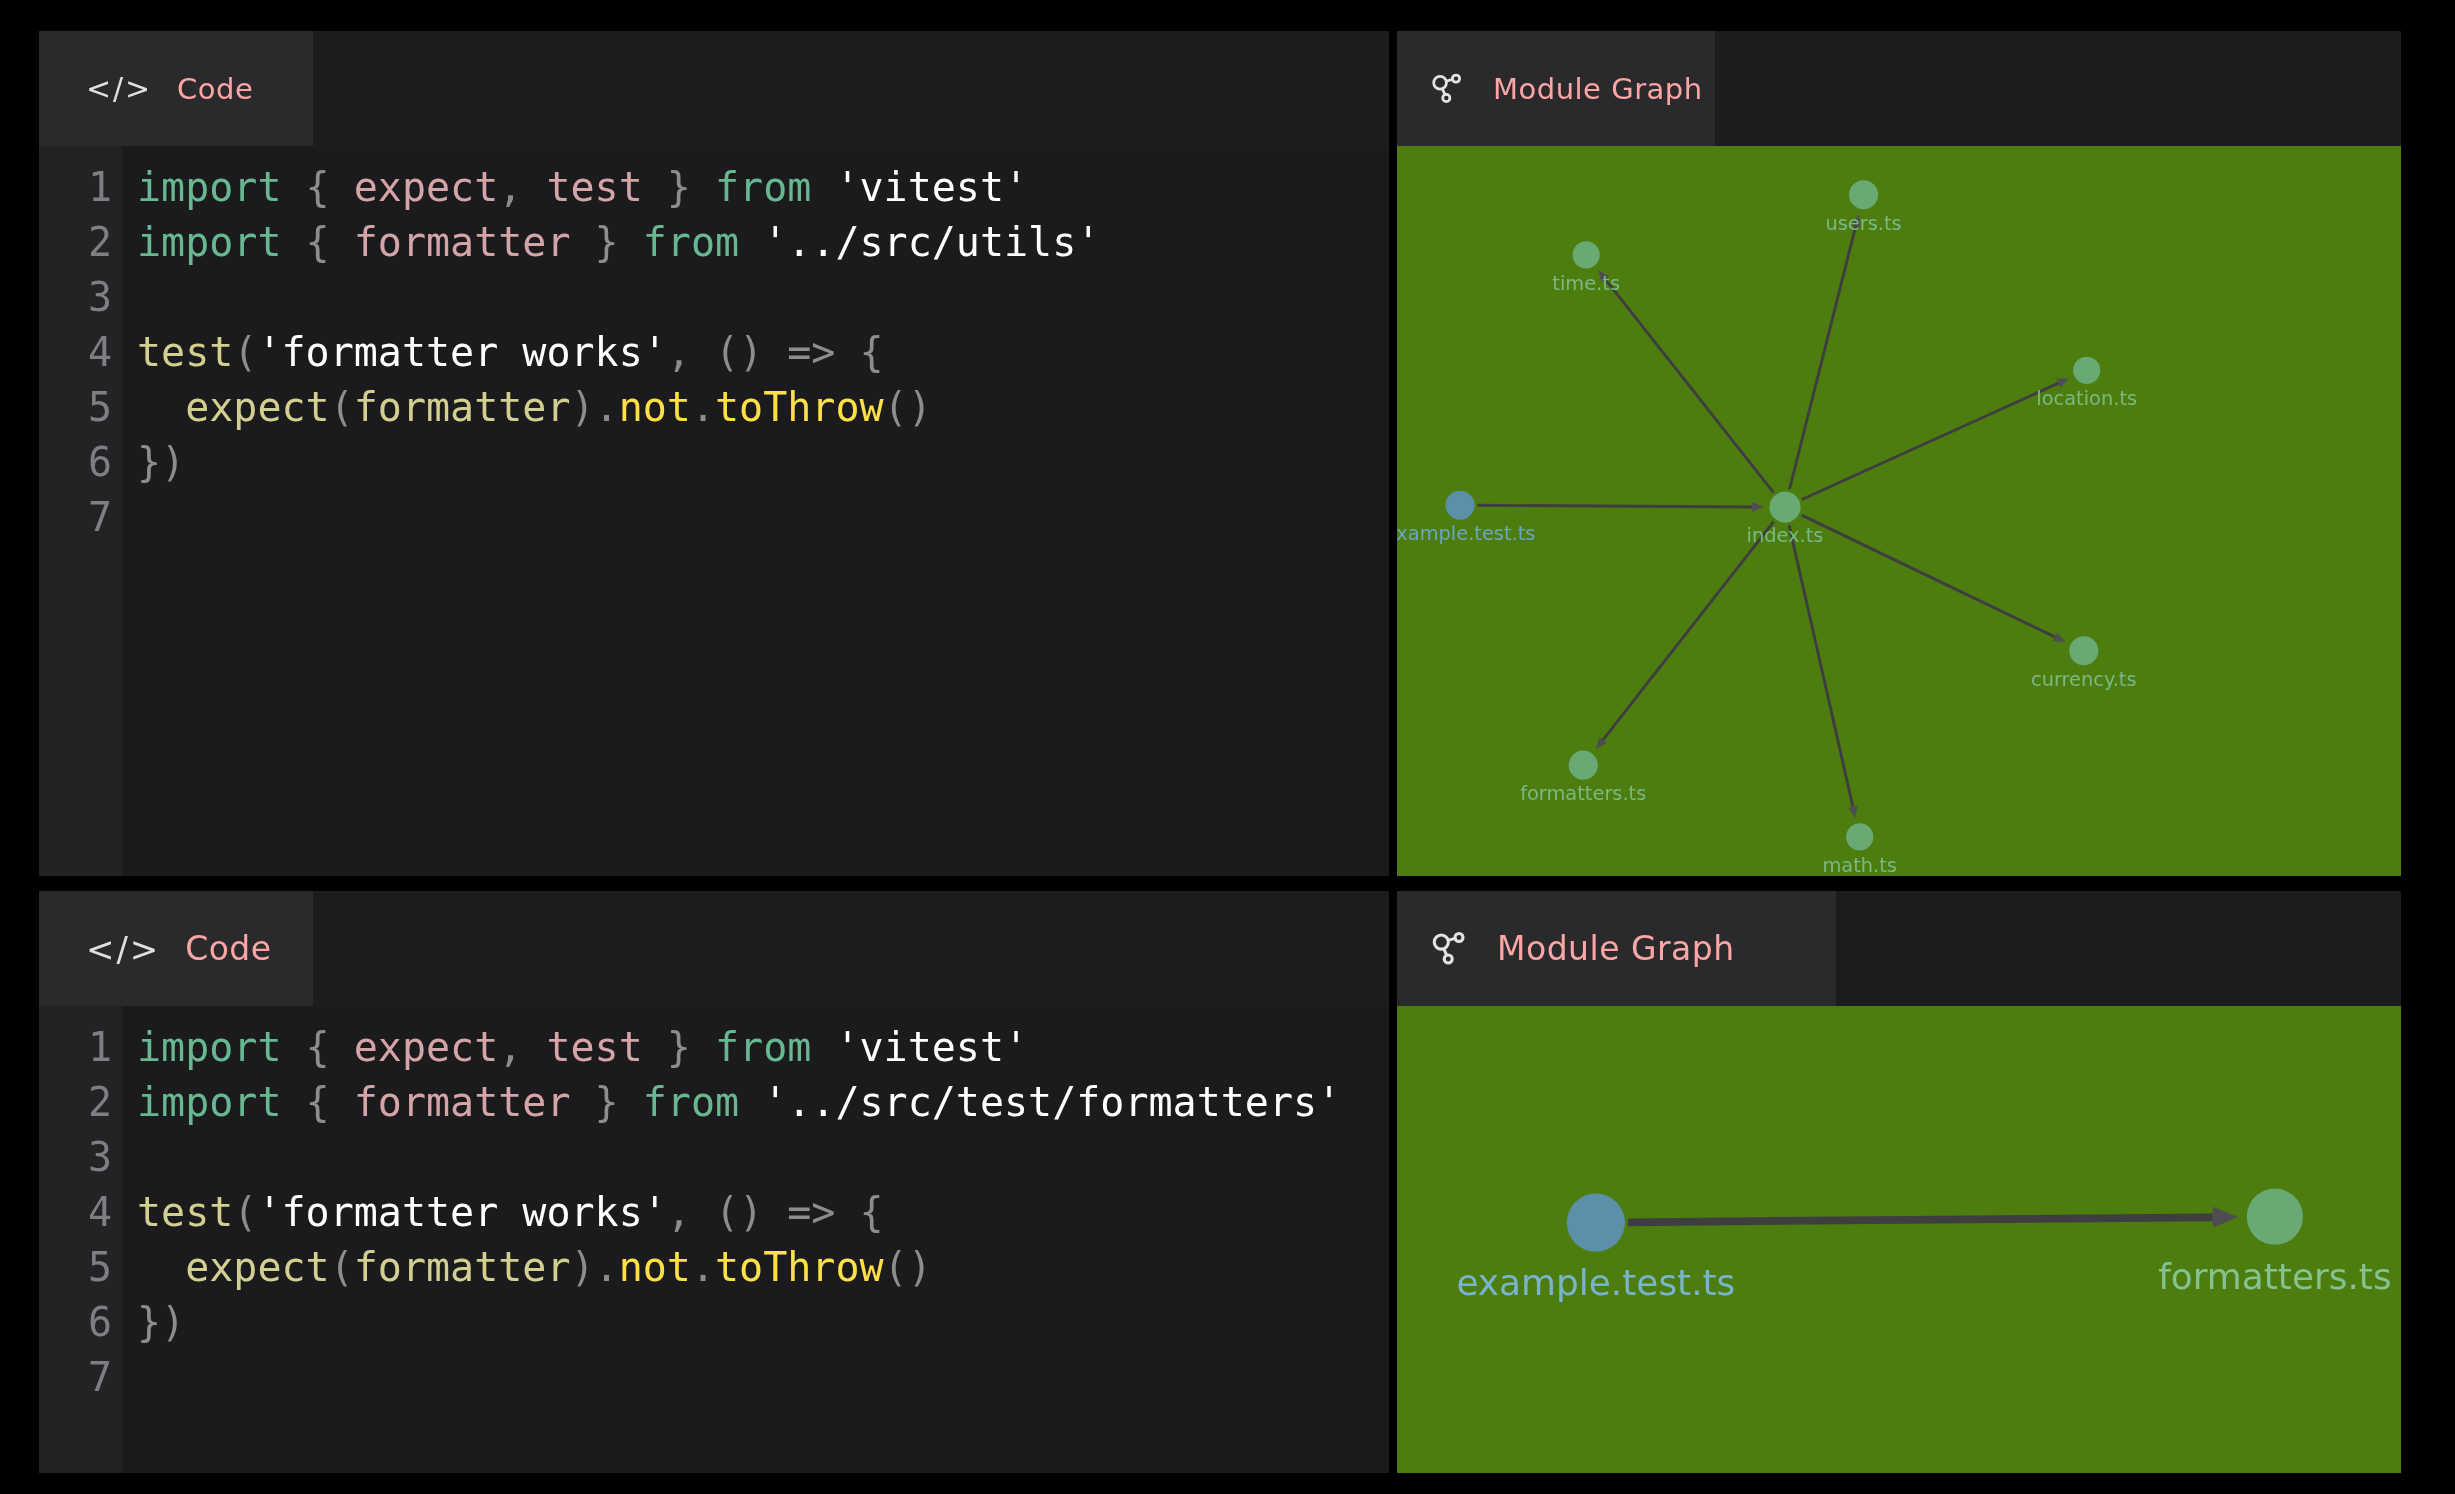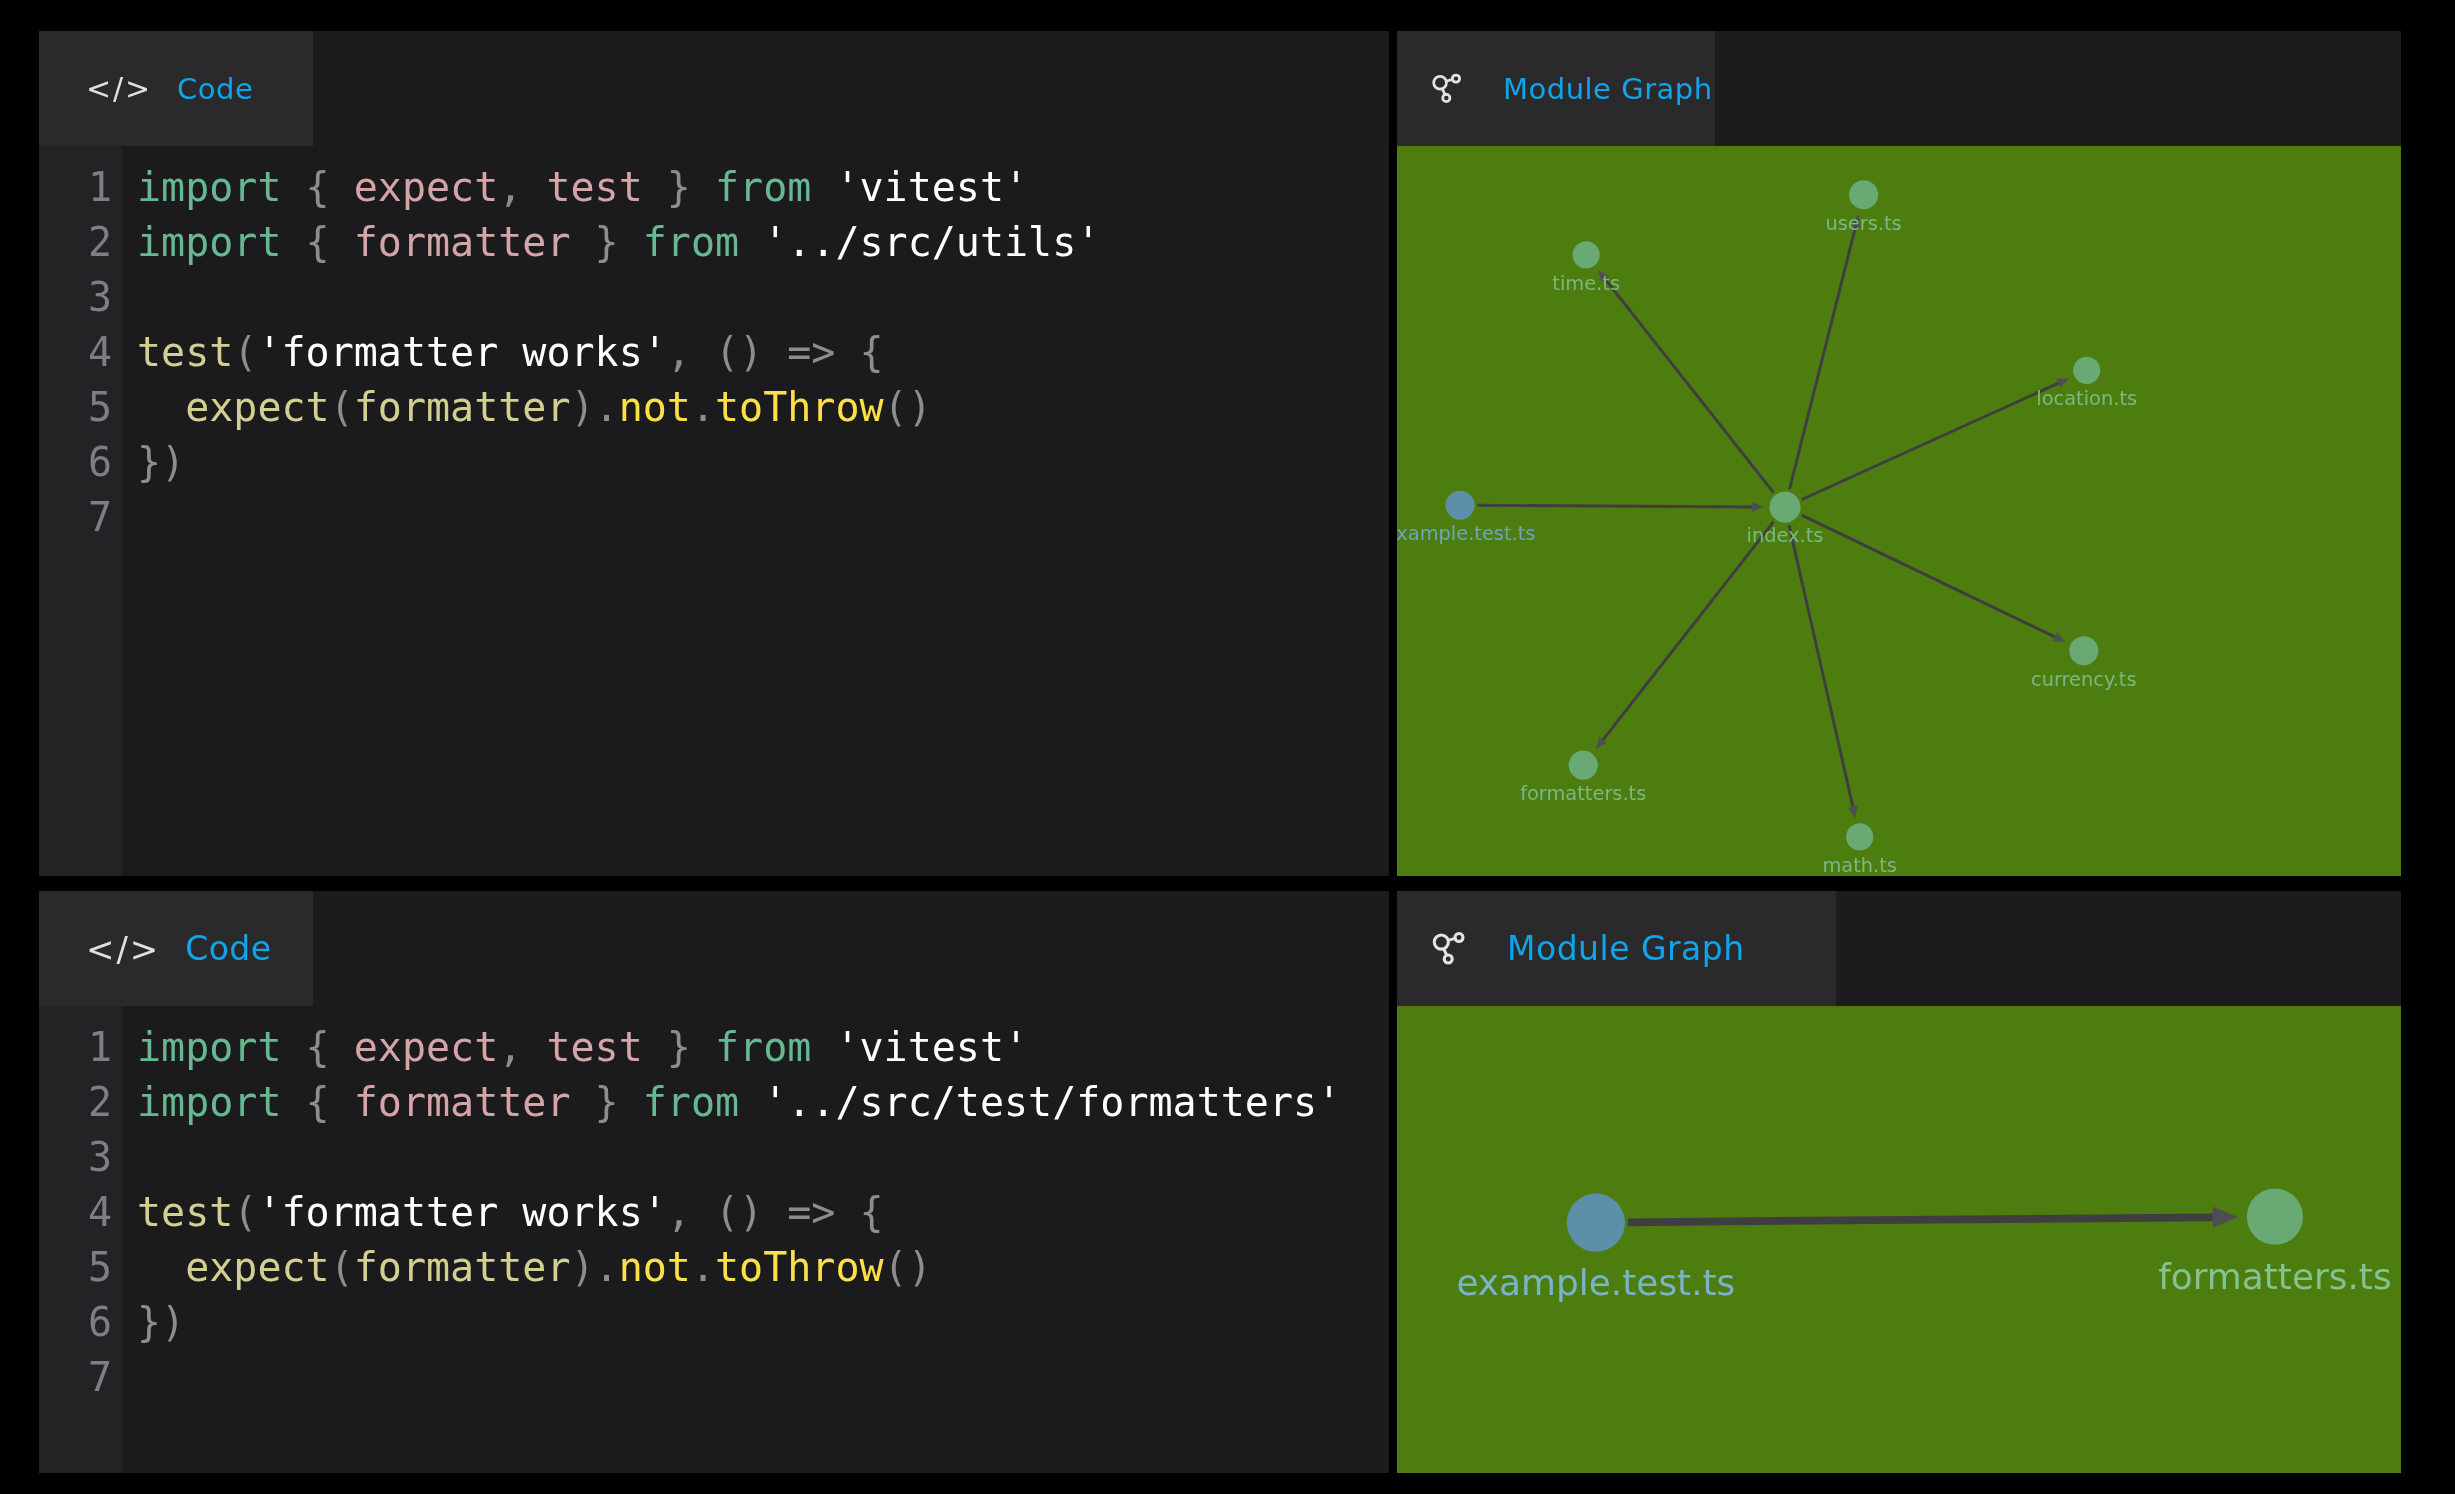--- a/index.html
+++ b/index.html
@@ -2,22 +2,22 @@
 <html><head>
 <meta charset="utf-8">
 <style>
   html,body{margin:0;padding:0;background:#000;width:2455px;height:1494px;overflow:hidden;}
   body{font-family:"DejaVu Sans", sans-serif;-webkit-font-smoothing:antialiased;}
 
   .panel{position:absolute;overflow:hidden;}
   .header{position:absolute;left:0;top:0;right:0;height:115px;background:#1c1c1e;display:flex;align-items:stretch;}
   .tab{display:flex;align-items:center;background:#2a2a2c;height:100%;box-sizing:border-box;}
   .code-tab{width:274px;padding-left:47px;gap:25px;}
-  .graph-tab{padding-left:32px;gap:38px;}
-  .tab-label{color:#0ea5e9;font-size:29px;letter-spacing:0.5px;}
+  .graph-tab{padding-left:32px;gap:28px;}
+  .tab-label{color:#fca5a5;font-size:29px;letter-spacing:0.5px;}
   .code-icon{color:#e0e0e0;font-size:30px;letter-spacing:1.9px;font-weight:500;}
   .mg-icon{width:36px;height:36px;}
   .row-top .graph-tab{width:318px;}
   .row-bottom .graph-tab{width:439px;}
   .row-bottom .tab-label{font-size:33px;}
   .row-bottom .code-icon{font-size:34px;}
   .row-bottom .mg-icon{width:40px;height:40px;}
 
   .code-body{position:absolute;left:0;top:115px;right:0;bottom:0;background:#1b1b1d;}
   .gutter-bg{position:absolute;left:0;top:0;bottom:0;width:83px;background:#232325;}

